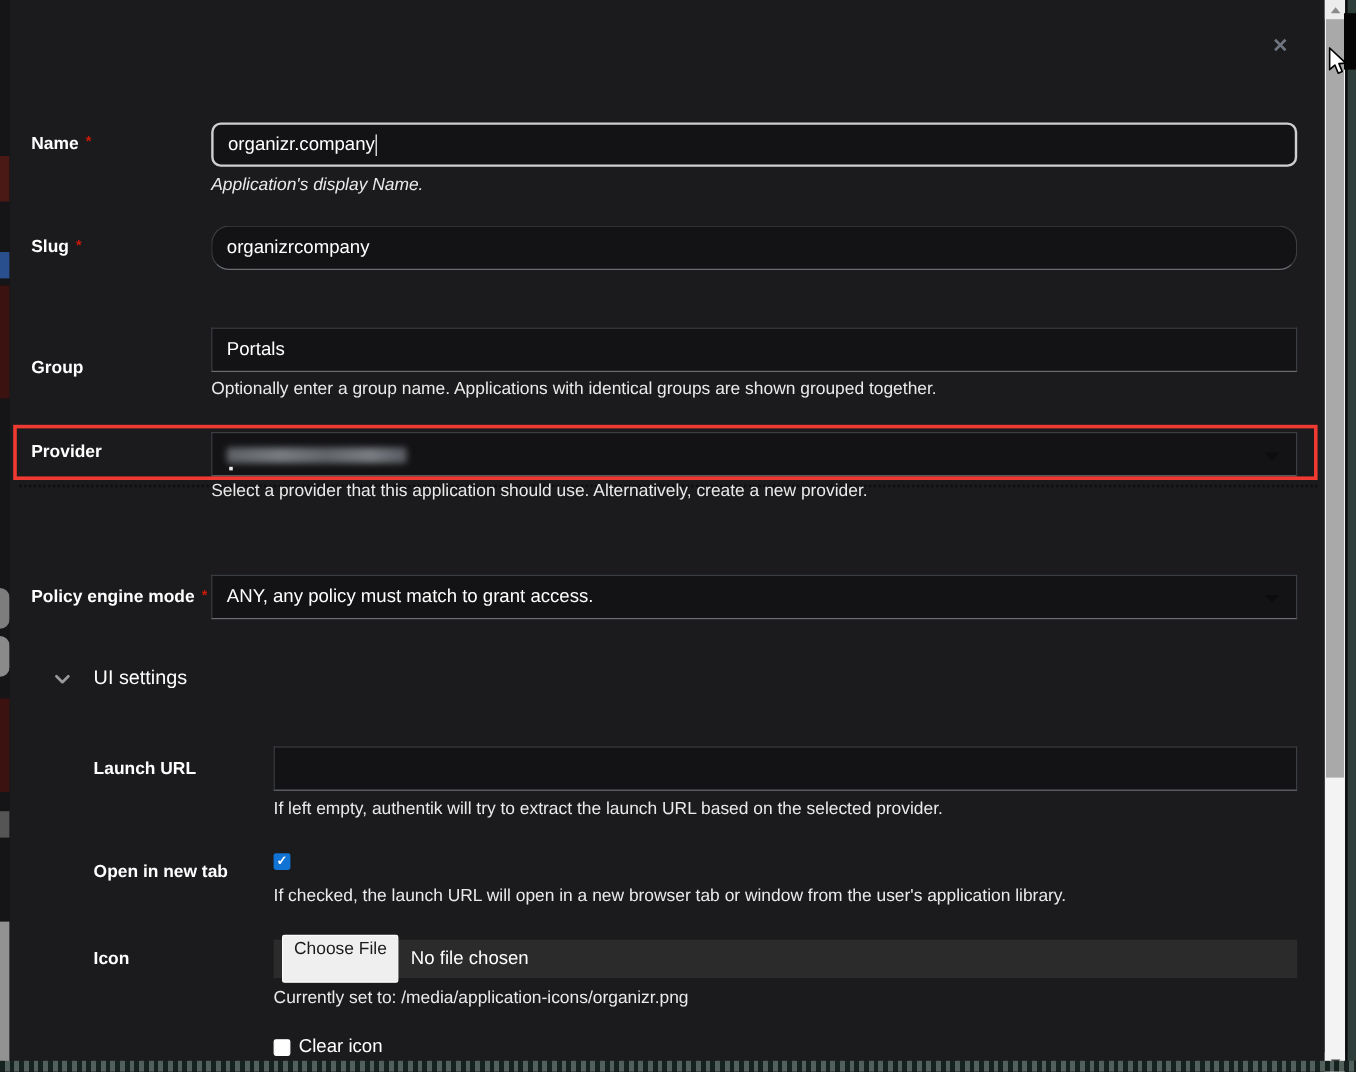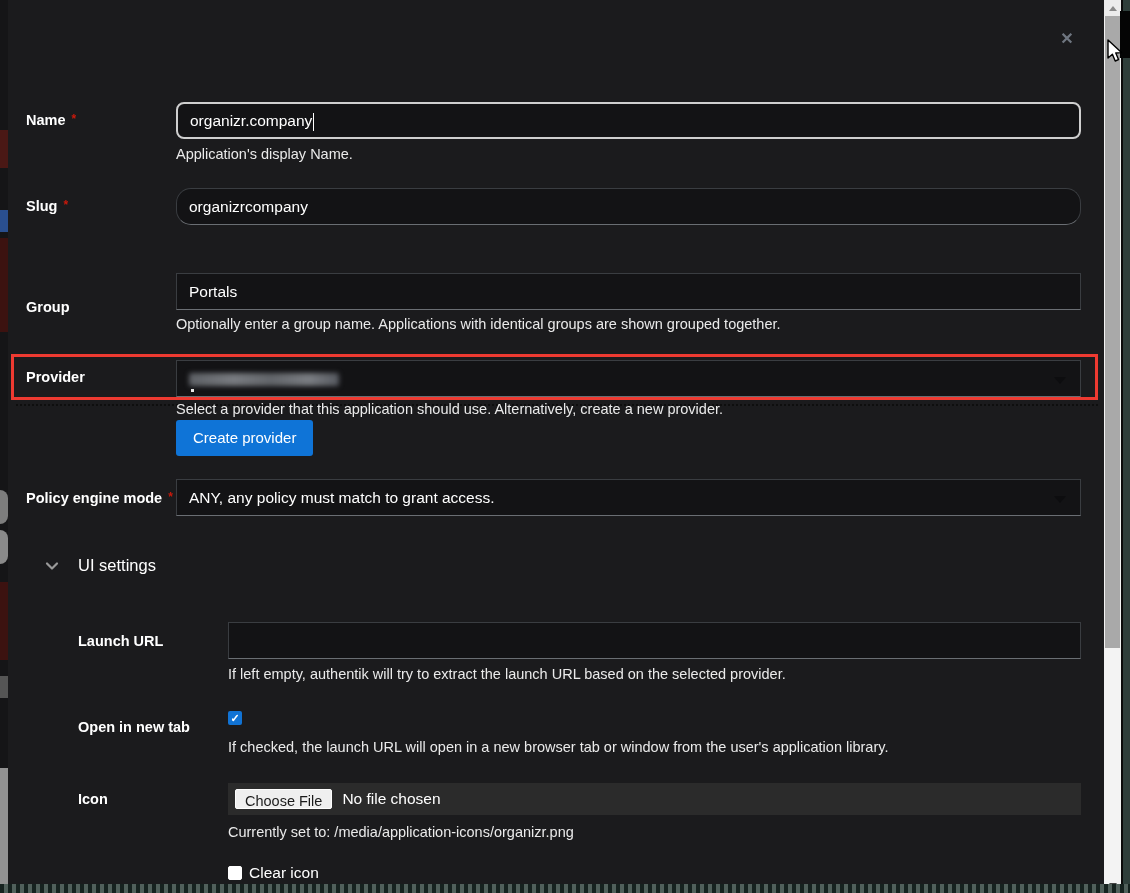--- a/index.html
+++ b/index.html
@@ -66,21 +66,21 @@
 
   
   .cb { position:absolute; width:14px; height:14px; border-radius:2px; }
   .cb-checked { background:#1173d4; color:#fff; font-size:11px; font-weight:700;
                 text-align:center; line-height:14px; }
   .cb-empty { background:#fff; border:1px solid #fff; }
 
   
   .file-bar { position:absolute; left:220px; top:783px; width:853px; height:32px;
               background:#2b2b2b; display:flex; align-items:center; }
-  .file-btn { margin-left:7px; height:20px; padding:0 9px; background:#efefef; color:#1a1a1a;
+  .file-btn { margin-left:7px; height:40px; padding:0 9px; background:#efefef; color:#1a1a1a;
               border:1px solid #fdfdfd; border-radius:2px; font-size:14.5px;
               line-height:22px; cursor:pointer; }
   .file-status { margin-left:10px; font-size:15.5px; color:#fff; }
 
   .clear-label { position:absolute; left:241px; top:864px; font-size:15.5px; color:#fff; }
 
   
   .scrollbar { position:absolute; left:1104px; top:0; width:17px; height:893px; background:#f3f3f3; }
   .sb-btn { position:absolute; left:0; width:17px; height:16px; background:#ececec;
             display:flex; align-items:center; justify-content:center; cursor:pointer; }
@@ -114,39 +114,38 @@
   <div class="frag frag-gray"></div>
   <div class="frag frag-light"></div>
 </div>
 
 <div class="modal">
 
   <div class="close-btn">✕</div>
 
   <div class="lbl" style="top:112px;"><span>Name</span><span class="req">*</span></div>
   <div class="tinput focused" style="top:102px;"><span>organizr.company</span><span class="caret-bar"></span></div>
-  <div class="help" style="top:146px;">Application's display Name.</div>
+  <div class="help" style="top:146px;font-style:italic;">Application's display Name.</div>
 
   <div class="lbl" style="top:198px;"><span>Slug</span><span class="req">*</span></div>
   <div class="tinput" style="top:188px;border-radius:15px;">organizrcompany</div>
 
   <div class="lbl" style="top:283px;margin-top:16px;">Group</div>
   <div class="tinput" style="top:273px;">Portals</div>
   <div class="help" style="top:316px;">Optionally enter a group name. Applications with identical groups are shown grouped together.</div>
 
   <div class="lbl" style="top:369px;">Provider</div>
   <div class="tinput select" style="top:360px;">
     <span class="blur-value"></span>
     <span class="blur-dot"></span>
     <span class="sel-caret"></span>
   </div>
   <div class="hl-box"></div>
   <div class="hl-shadow"></div>
   <div class="help" style="top:401px;">Select a provider that this application should use. Alternatively, create a new provider.</div>
-  <button class="btn-primary">Create provider</button>
 
   <div class="lbl" style="top:490px;"><span>Policy engine mode</span><span class="req">*</span></div>
   <div class="tinput select" style="top:479px;"><span>ANY, any policy must match to grant access.</span>
     <span class="sel-caret"></span>
   </div>
 
   <div class="group-header">
     <svg class="chev" viewBox="0 0 14 14">
       <polyline points="2,4.5 7,9.5 12,4.5" fill="none" stroke="#9a9a9a" stroke-width="2.2" stroke-linecap="round" stroke-linejoin="round"></polyline>
     </svg>

